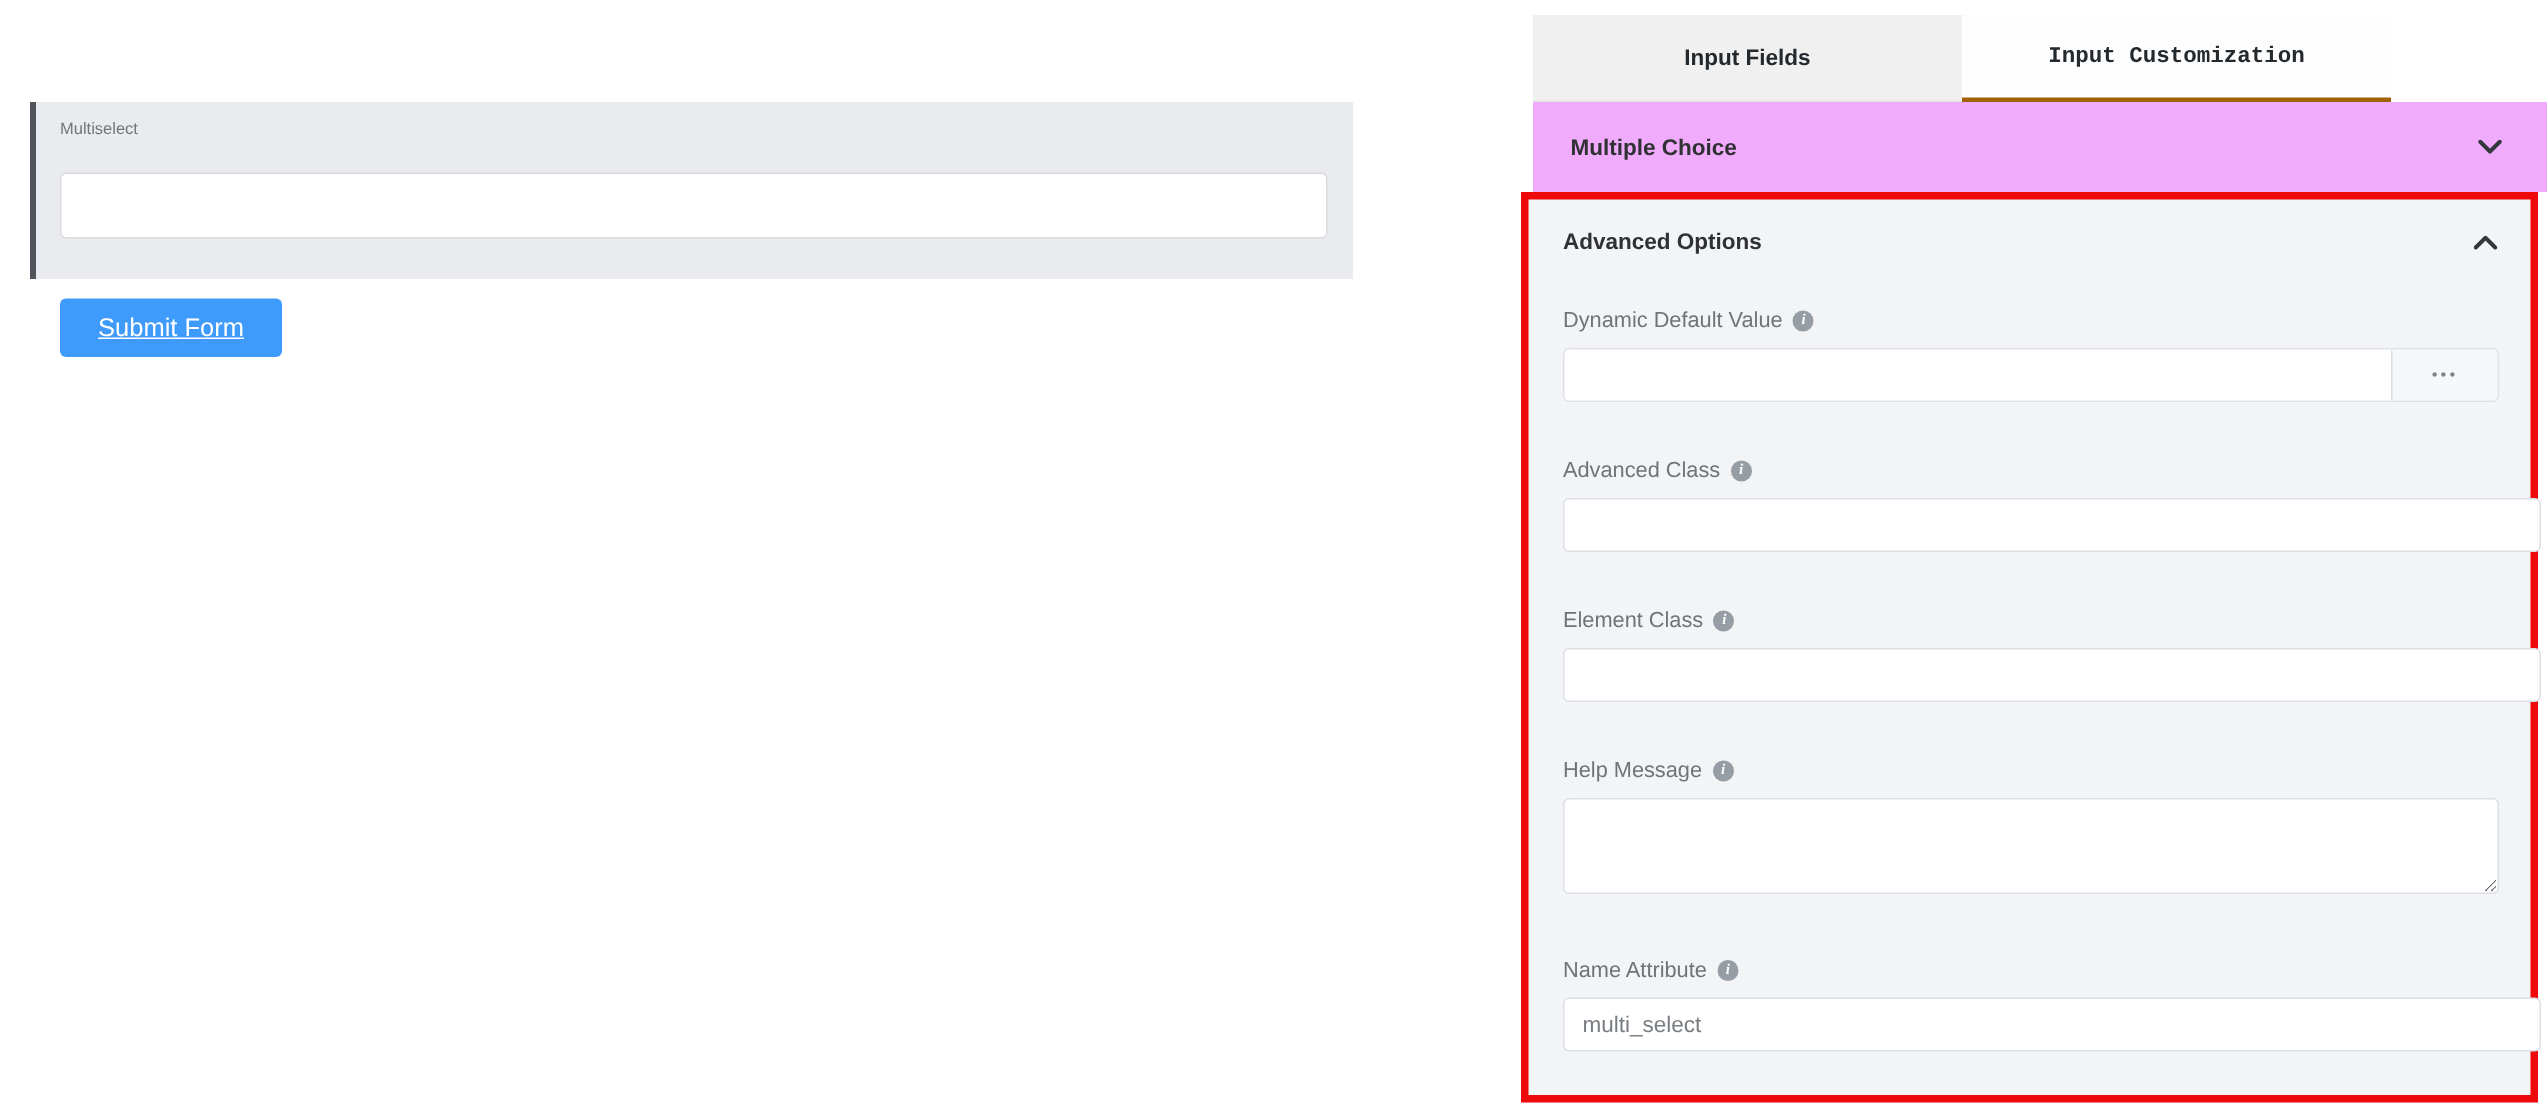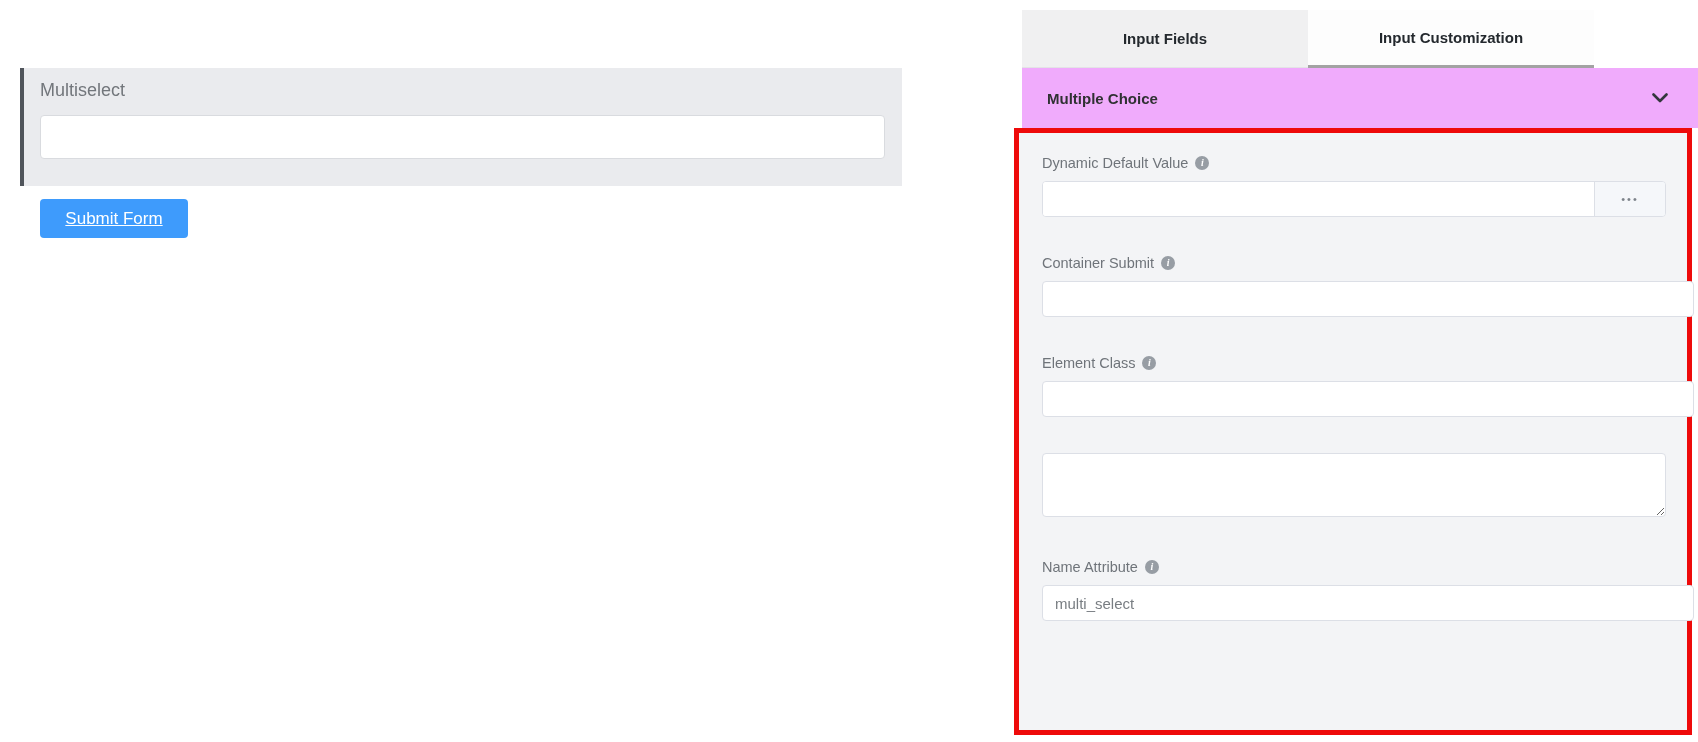--- a/index.html
+++ b/index.html
@@ -3,35 +3,35 @@
 <meta charset="utf-8">
 <style>
   * { margin:0; padding:0; box-sizing:border-box; }
   html,body { width:1698px; height:742px; background:#ffffff; overflow:hidden;
               font-family:"Liberation Sans", sans-serif; }
   .abs { position:absolute; }
 
   
   .preview-card { left:20px; top:68px; width:882px; height:118px;
                   background:#eaebee; border-left:4px solid #50555b; }
-  .preview-label { left:40px; top:80px; font-size:18px; color:#72767b; }
+  .preview-label { left:40px; top:80px; font-size:11px; color:#72767b; }
   .preview-input { left:40px; top:115px; width:845px; height:44px;
                    background:#fff; border:1px solid #d9dbdf; border-radius:4px; }
   .submit-btn { left:40px; top:199px; width:148px; height:39px;
                 background:#3e9bfc; color:#fff; font-size:17px; border:none;
                 border-radius:4px; display:flex; align-items:center; justify-content:center;
                 cursor:pointer; font-family:"Liberation Sans", sans-serif;text-decoration:underline; }
 
   
   .panel { left:1022px; top:10px; width:676px; height:732px; }
   .tabbar { position:absolute; left:0; top:0; width:572px; height:58px; display:flex; }
   .tab { flex:1; display:flex; align-items:center; justify-content:center;
          font-size:15px; font-weight:bold; color:#24292e; cursor:pointer; }
   .tab-inactive { background:#f0f0f1; border-bottom:1px solid #e3e3e6; }
-  .tab-active { background:#fdfdfd; border-bottom:3px solid #a3a3a3; }
+  .tab-active { background:#fdfdfd; border-bottom:3px solid #a16207;font-family:Liberation Mono, monospace; }
 
   .mc-row { position:absolute; left:0; top:58px; width:676px; height:60px;
             background:#f0abfc; display:flex; align-items:center;
             justify-content:space-between; padding:0 30px 0 25px; cursor:pointer; }
   .mc-title { font-size:15px; font-weight:bold; color:#303133; }
 
   
   .adv-section { left:1014px; top:128px; width:678px; height:607px;
                  background:#f3f4f6; border:5px solid #ee0a0a;
                  padding:20px 16px 0 23px; }
@@ -95,49 +95,59 @@
   <div class="mc-row">
     <span class="mc-title">Multiple Choice</span>
     <svg class="chev" width="16" height="10" viewBox="0 0 16 10">
       <polyline points="1.5,1.5 8,8 14.5,1.5" fill="none" stroke="#32373c" stroke-width="2.6" stroke-linecap="round" stroke-linejoin="round"></polyline>
     </svg>
   </div>
 </div>
 
 <div class="abs adv-section">
 
+  <div class="adv-header">
+    <span class="adv-title">Advanced Options</span>
+    <svg class="chev" width="16" height="10" viewBox="0 0 16 10">
+      <polyline points="1.5,8 8,1.5 14.5,8" fill="none" stroke="#32373c" stroke-width="2.6" stroke-linecap="round" stroke-linejoin="round"></polyline>
+    </svg>
+  </div>
 
   <div class="field">
     <div class="field-label">
       <span>Dynamic Default Value</span>
       <span class="info-icon"></span>
     </div>
     <div class="input-group">
       <input value="" style="">
       <button class="addon-btn">•••</button>
     </div>
   </div>
 
   <div class="field">
     <div class="field-label">
-      <span>Container Submit</span>
+      <span>Advanced Class</span>
       <span class="info-icon"></span>
     </div>
     <input class="txt-input" value="" style="">
   </div>
 
   <div class="field">
     <div class="field-label">
       <span>Element Class</span>
       <span class="info-icon"></span>
     </div>
     <input class="txt-input" value="" style="">
   </div>
 
   <div class="field">
+    <div class="field-label">
+      <span>Help Message</span>
+      <span class="info-icon"></span>
+    </div>
     <textarea class="txt-area" style=""></textarea>
   </div>
 
   <div class="field">
     <div class="field-label">
       <span>Name Attribute</span>
       <span class="info-icon"></span>
     </div>
     <input class="txt-input" value="multi_select" style="">
   </div>

